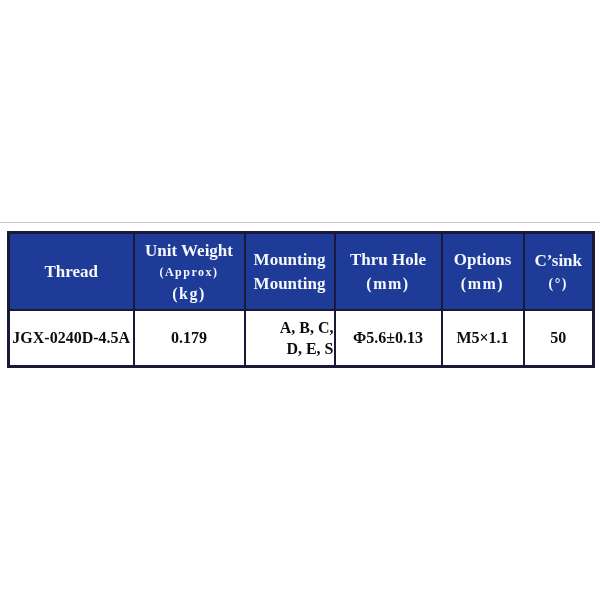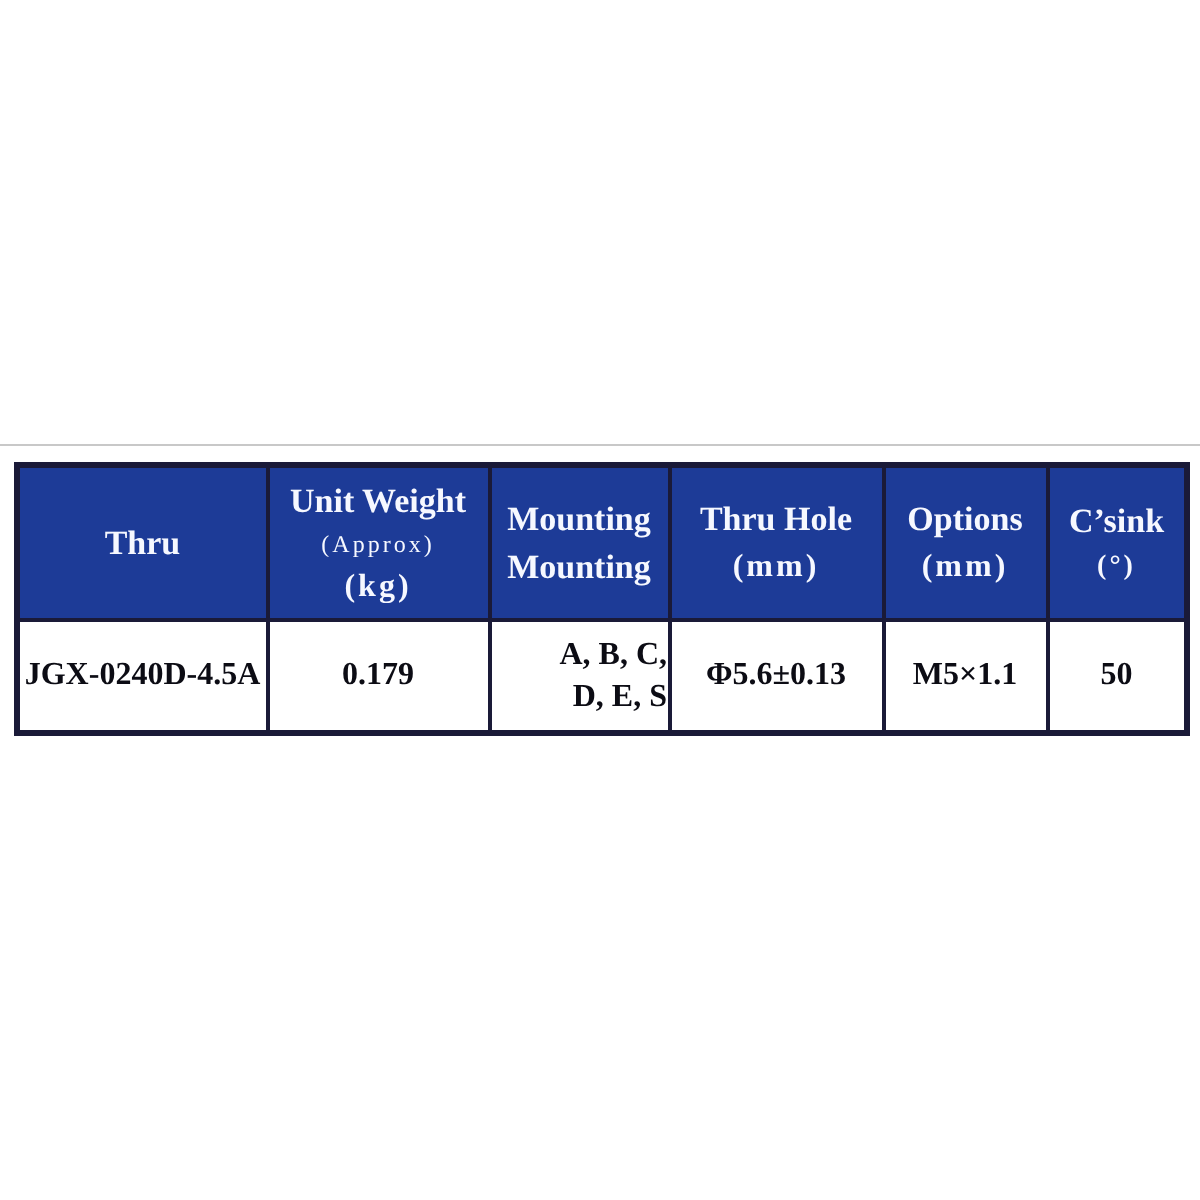--- a/index.html
+++ b/index.html
@@ -58,21 +58,21 @@
     font-size: 16px;
   }
   .h-main {
     font-size: 17px;
     line-height: 24px;
     font-weight: bold;
   }
   .h-small {
     font-size: 12px;
     line-height: 19px;
-    font-weight: normal;
+    font-weight: bold;
     letter-spacing: 1.5px;
   }
   .h-mid {
     font-size: 16px;
     line-height: 23px;
     font-weight: bold;
     letter-spacing: 1.5px;
   }
   .h-deg {
     font-size: 14px;
@@ -98,21 +98,21 @@
         <col style="width:125px">
         <col style="width:111px">
         <col style="width:90px">
         <col style="width:107px">
         <col style="width:82px">
         <col style="width:70px">
       </colgroup>
       <thead>
         <tr>
           <th>
-            <div class="h-main">Thru</div>
+            <div class="h-main">Thread</div>
           </th>
           <th>
             <div class="h-main">Unit Weight</div>
             <div class="h-small">(Approx)</div>
             <div class="h-mid">(kg)</div>
           </th>
           <th>
             <div class="h-main">Mounting</div>
             <div class="h-main">Mounting</div>
           </th>

